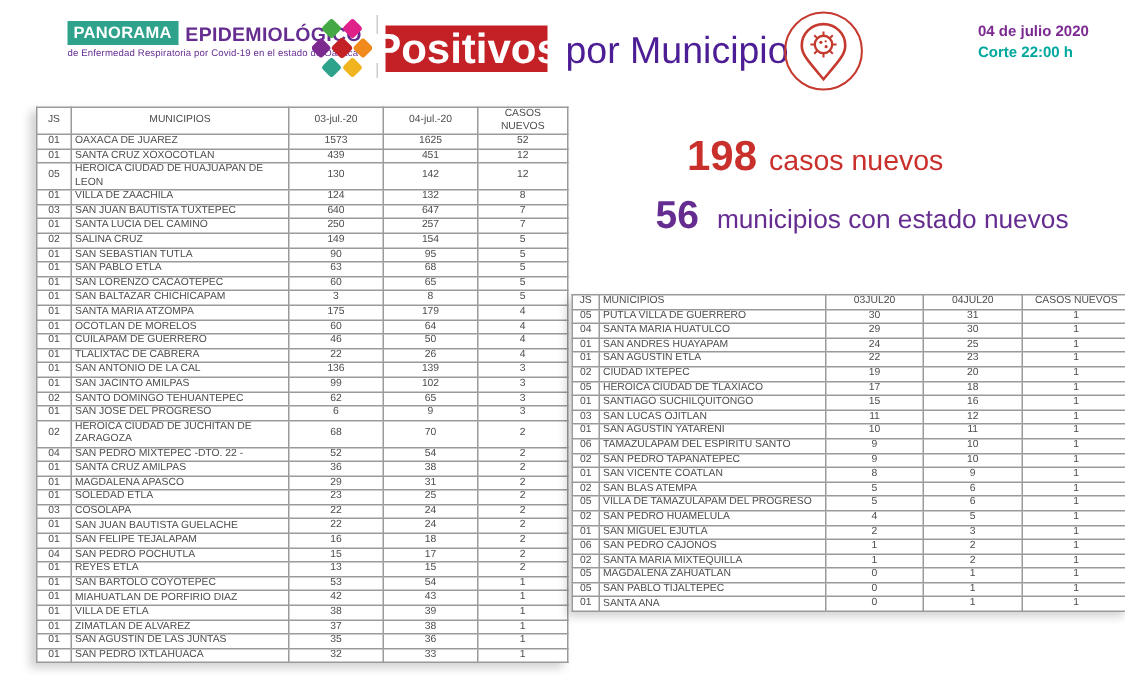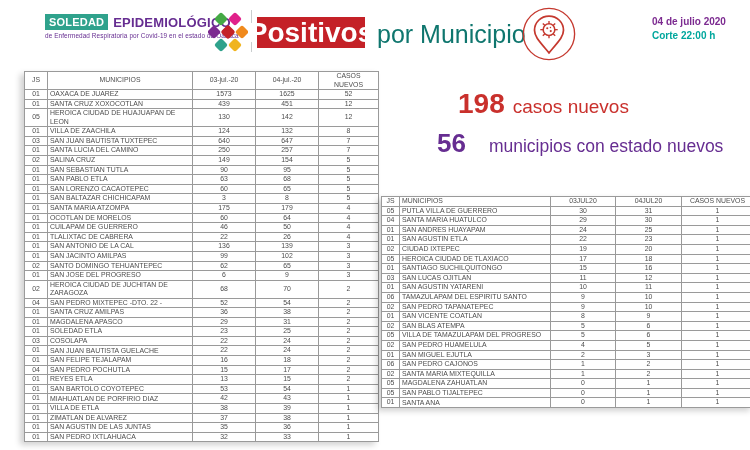--- a/index.html
+++ b/index.html
@@ -21,29 +21,29 @@
     color:#662D91;font-size:6.4px;margin-top:2px;letter-spacing:.1px;
   }
   .diamonds{position:absolute;left:208px;top:10px;width:40px;height:46px;}
   .vdivider{position:absolute;left:251px;top:10px;width:1px;height:42px;background:#c9cdce;}
   .positivos-box{
     position:absolute;left:257px;top:17px;width:108px;height:31px;
     background:#C42127;color:#ffffff;font-weight:bold;font-size:28px;
     display:flex;align-items:center;justify-content:center;
   }
   .por-municipio{
-    position:absolute;left:377px;top:20px;color:#0f766e;font-size:25px;line-height:28px;
+    position:absolute;left:377px;top:20px;color:#4c1d95;font-size:25px;line-height:28px;
   }
   .pin-icon{position:absolute;left:520px;top:5px;width:58px;height:58px;}
   .date-block{position:absolute;left:652px;top:15px;font-size:10px;font-weight:bold;line-height:14px;}
   .date-line{color:#7C2A90;}
   .cutoff-line{color:#00A79D;}
   
   .summary-1{position:absolute;left:458px;top:88px;display:flex;align-items:baseline;gap:8px;color:#C9302C;}
-  .summary-2{position:absolute;left:437px;top:128px;display:flex;align-items:baseline;gap:23px;color:#662D91;}
+  .summary-2{position:absolute;left:437px;top:128px;display:flex;align-items:baseline;gap:12px;color:#662D91;}
   .sum-num-1{font-size:28px;font-weight:bold;}
   .sum-lbl-1{font-size:19px;}
   .sum-num-2{font-size:26px;font-weight:bold;}
   .sum-lbl-2{font-size:17.5px;}
   
   table.tbl{
     border-collapse:collapse;table-layout:fixed;background:#fff;
     font-size:6.9px;color:#4d4d4d;
     box-shadow:-4px 3px 6px rgba(0,0,0,0.18);
     position:absolute;
@@ -66,21 +66,21 @@
   #right-table .c1{width:146px;}
   #right-table .c2{width:60px;}
   #right-table .c3{width:61px;}
   #right-table .c4{width:67px;}
 </style>
 </head>
 <body>
 
 <div class="brand">
   <div class="brand-line">
-    <span class="brand-panorama">SOLEDAD</span>
+    <span class="brand-panorama">PANORAMA</span>
     <span class="brand-epi">EPIDEMIOLÓGICO</span>
   </div>
   <div class="brand-sub">de Enfermedad Respiratoria por Covid-19 en el estado de Oaxaca</div>
 </div>
 
 <svg class="diamonds" viewBox="0 0 40 46">
   <g>
     <rect x="-5" y="-5" width="10" height="10" rx="2.2" transform="translate(13,9) rotate(45)" fill="#44A945"></rect>
     <rect x="-5" y="-5" width="10" height="10" rx="2.2" transform="translate(27,9) rotate(45)" fill="#E0218A"></rect>
     <rect x="-5" y="-5" width="10" height="10" rx="2.2" transform="translate(6,22) rotate(45)" fill="#7C2A90"></rect>

